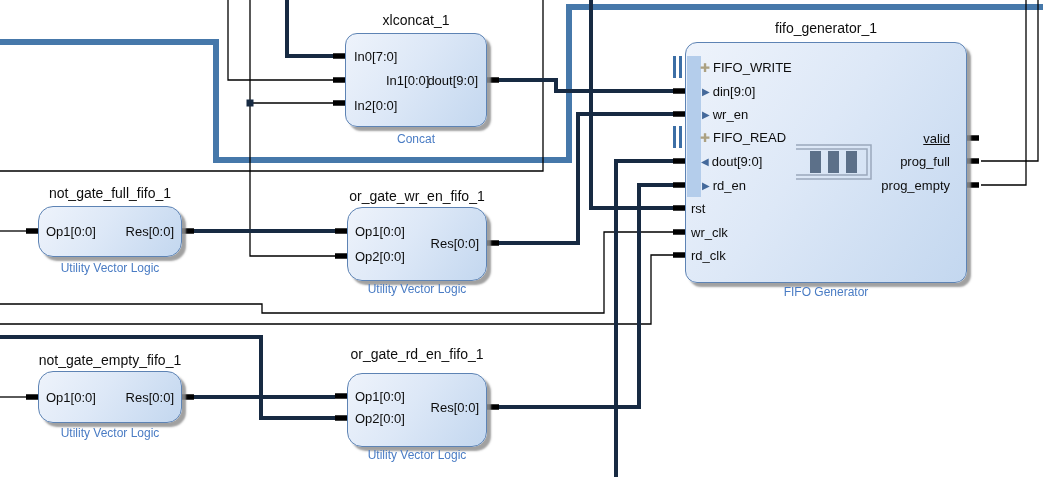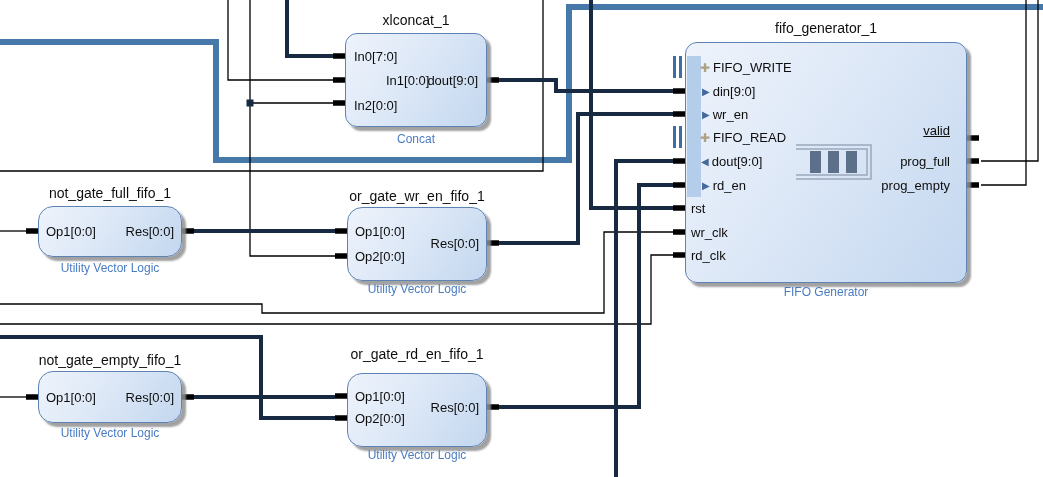--- a/index.html
+++ b/index.html
@@ -128,21 +128,21 @@
       </div>
     <div class="prow" style="left:5px;top:158px;">
       <span>rst</span>
       </div>
     <div class="prow" style="left:5px;top:182px;">
       <span>wr_clk</span>
       </div>
     <div class="prow" style="left:5px;top:205px;">
       <span>rd_clk</span>
       </div>
-    <div class="prow rt" style="right:16px;top:80px;text-decoration:underline;">
+    <div class="prow rt" style="right:16px;top:88px;text-decoration:underline;">
       <span>valid</span>
       </div>
     <div class="prow rt" style="right:16px;top:111px;">
       <span>prog_full</span>
       </div>
     <div class="prow rt" style="right:16px;top:135px;justify-content:center;">
       <span>prog_empty</span>
       </div>
     <svg class="fifo-icon" width="82" height="44">
       <path d="M2 5 H77 V39 H2" fill="none" stroke="#9aa8bc" stroke-width="1.5"></path>

